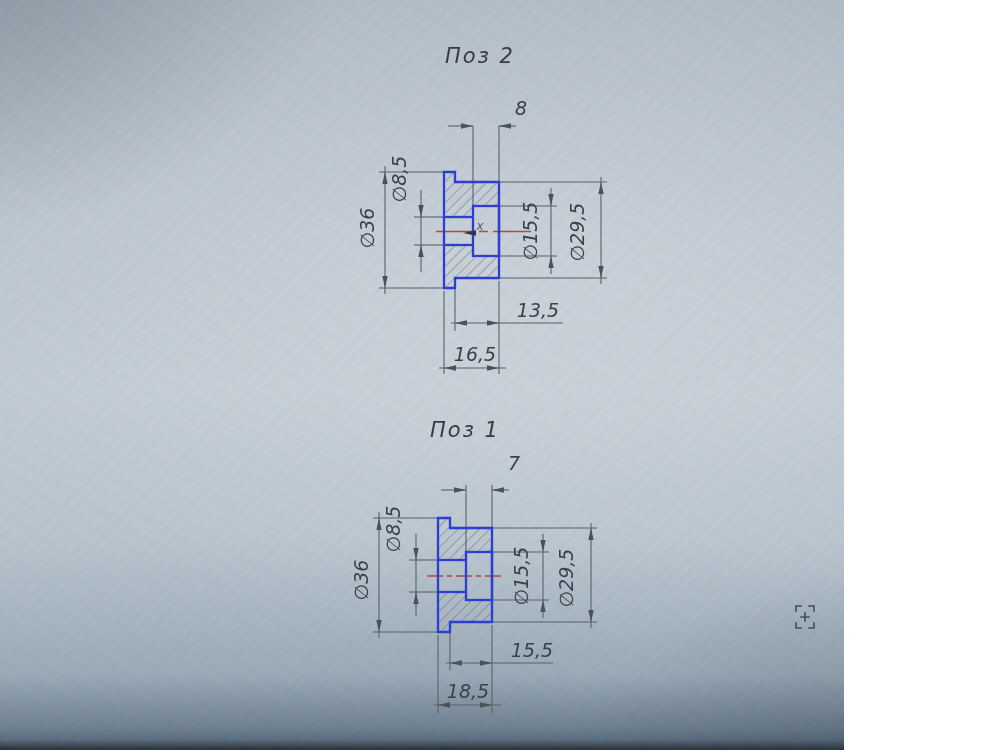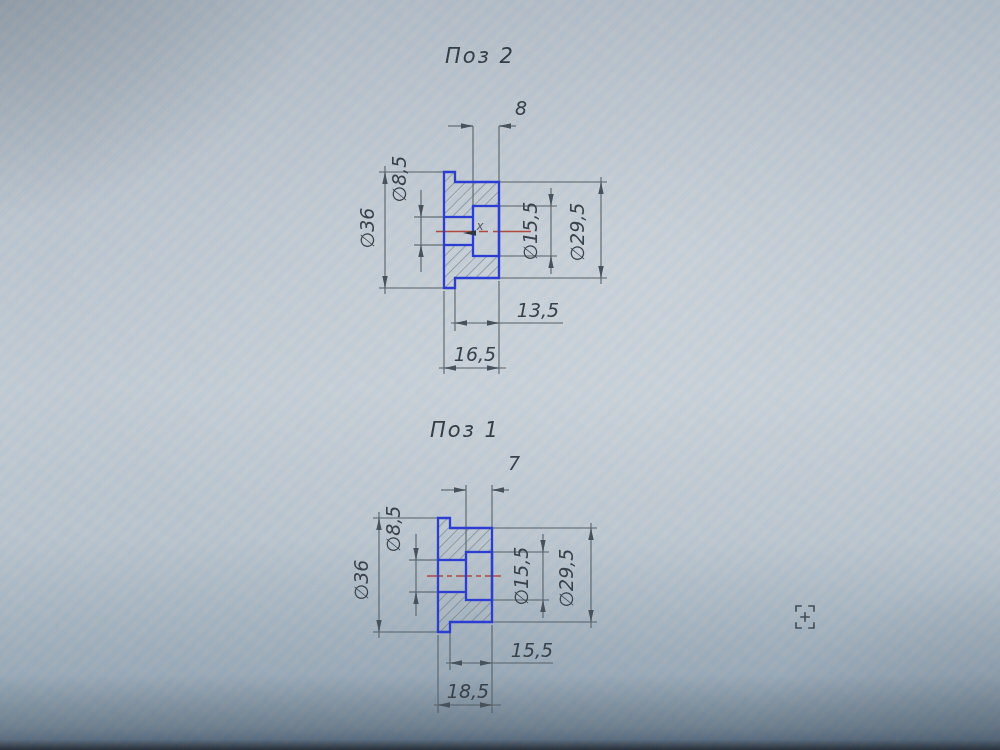--- a/index.html
+++ b/index.html
@@ -1,21 +1,21 @@
 <!DOCTYPE html>
 <html><head>
 <meta charset="utf-8">
 <style>
   html,body { margin:0; padding:0; }
   body {
     width:1000px; height:750px; overflow:hidden;
     font-family:"DejaVu Sans", sans-serif;
   }
   .screen {
-    position:relative; width:1000px; height:750px;
+    position:relative; width:844px; height:750px;
     background:
       radial-gradient(ellipse 950px 620px at 63% 36%, rgba(255,255,255,0.20), rgba(255,255,255,0) 62%),
       radial-gradient(ellipse 720px 520px at -6% -8%, rgba(35,45,55,0.30), rgba(35,45,55,0) 55%),
       radial-gradient(ellipse 500px 320px at 104% 102%, rgba(40,55,70,0.25), rgba(40,55,70,0) 60%),
       linear-gradient(180deg, #aeb9c2 0%, #bcc6ce 30%, #c2ccd3 52%, #b9c4cc 72%, #98a8b4 90%, #6a7b89 97%, #55687a 98.6%, #1d242b 100%);
   }
   .screen::before {
     content:""; position:absolute; inset:0; pointer-events:none;
     background:
       repeating-linear-gradient(135deg, rgba(120,160,215,0.055) 0 5px, rgba(225,195,195,0.045) 5px 10px),

